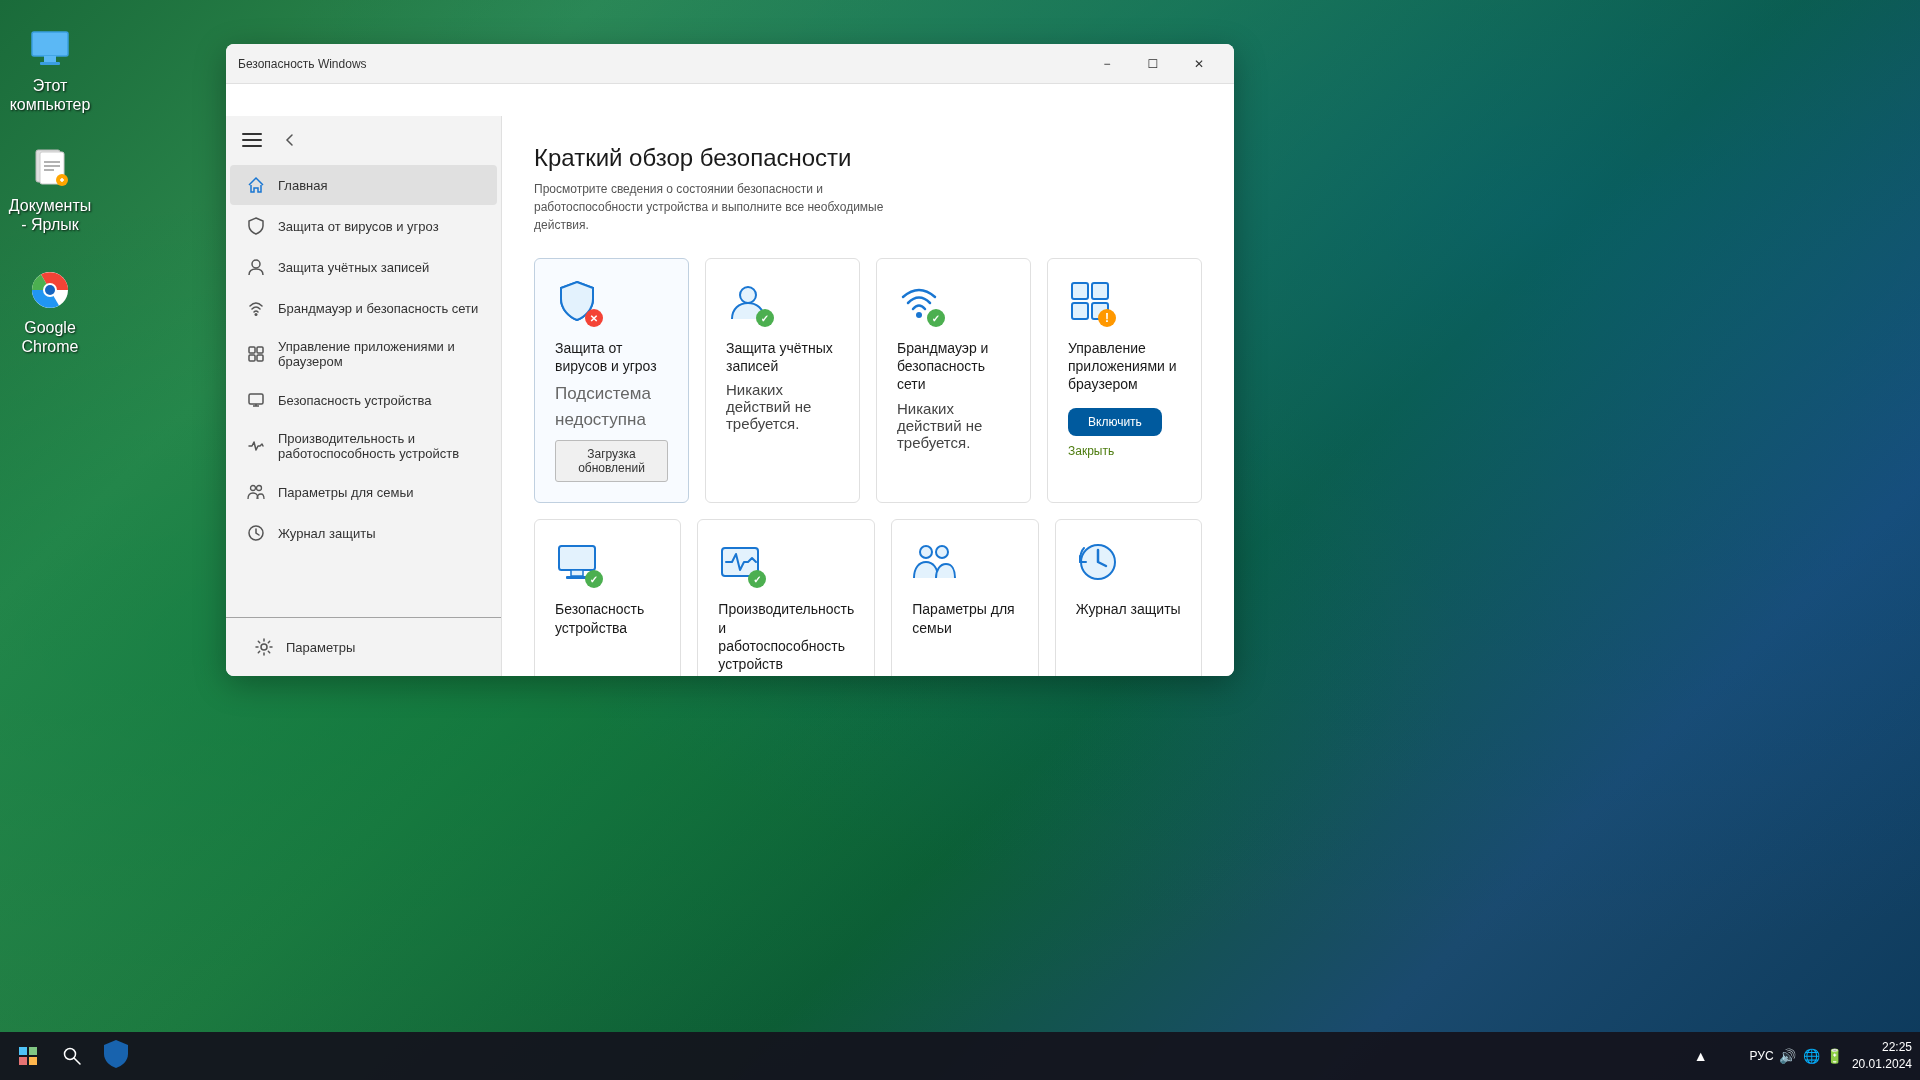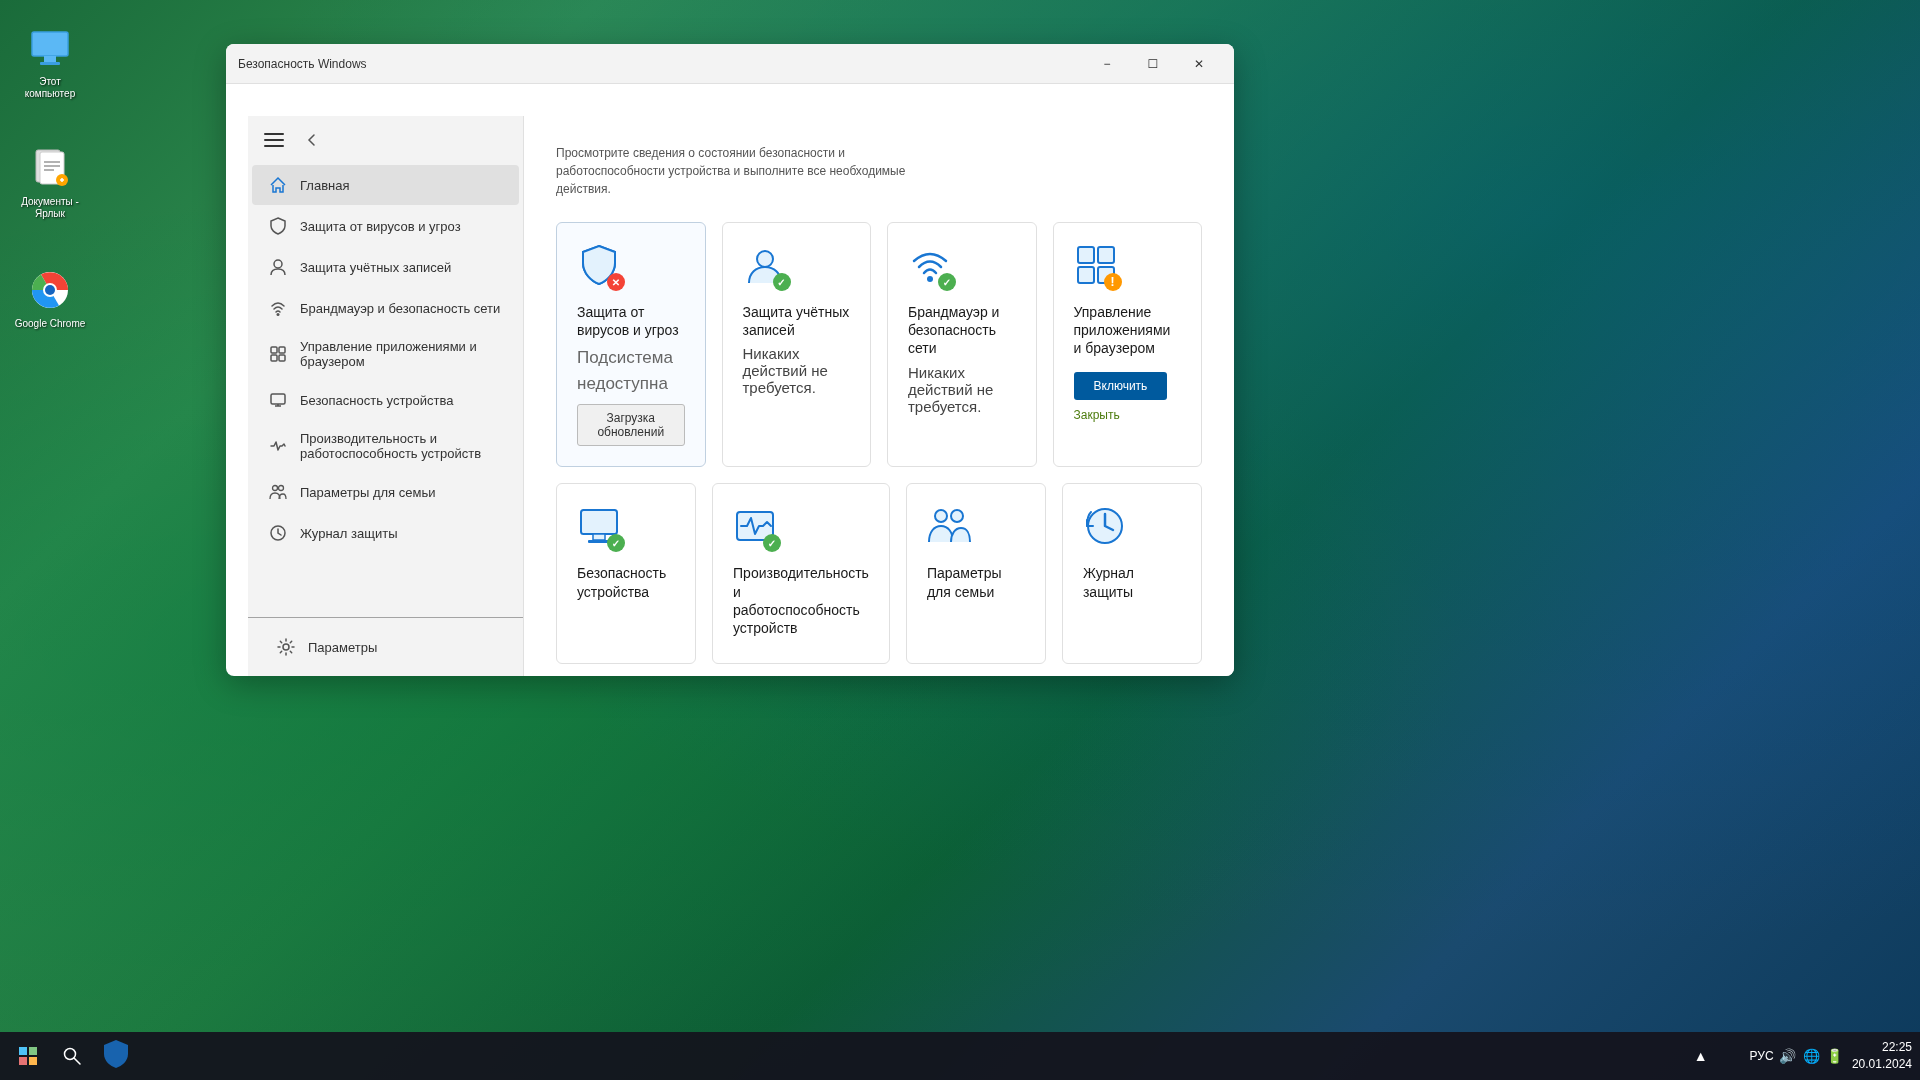--- a/index.html
+++ b/index.html
@@ -33,21 +33,21 @@
       width: 48px;
       height: 48px;
       border-radius: 4px;
       display: flex;
       align-items: center;
       justify-content: center;
       font-size: 28px;
     }
     .desktop-icon .icon-label {
       color: white;
-      font-size: 10px;
+      font-size: 16px;
       text-align: center;
       margin-top: 4px;
       text-shadow: 1px 1px 2px rgba(0,0,0,0.8);
       line-height: 1.2;
     }
 
     
     .taskbar {
       position: absolute;
       bottom: 0;
@@ -157,21 +157,20 @@
     }
 
     
     .sidebar {
       width: 276px;
       background: #f3f3f3;
       flex-shrink: 0;
       display: flex;
       flex-direction: column;
       border-right: 1px solid #e0e0e0;
-      margin-left: 22px;
     }
     .sidebar-top {
       height: 48px;
       display: flex;
       align-items: center;
       padding: 0 16px;
       gap: 12px;
     }
     .hamburger {
       width: 20px;
@@ -325,21 +324,21 @@
       cursor: pointer;
       margin-top: 0;
       display: inline-block;
     }
 
     .btn-blue {
       background: #005a9e;
       border: none;
       color: white;
       padding: 7px 20px;
-      border-radius: 3px;
+      border-radius: 8px;
       font-size: 12px;
       cursor: pointer;
       margin-top: 8px;
       display: inline-block;
     }
 
     .link-text {
       color: #4d7c0f;
       font-size: 12px;
       cursor: pointer;
@@ -540,20 +539,21 @@
                 <circle cx="9" cy="9" r="3" stroke="#555" stroke-width="1.5" fill="none"></circle>
                 <path d="M9 1 L9 3 M9 15 L9 17 M1 9 L3 9 M15 9 L17 9 M3.3 3.3 L4.7 4.7 M13.3 13.3 L14.7 14.7 M14.7 3.3 L13.3 4.7 M4.7 13.3 L3.3 14.7" stroke="#555" stroke-width="1.5" stroke-linecap="round"></path>
               </svg>
             </div>
             <span>Параметры</span>
           </div>
         </div>
       </div>
 
       <div class="main-content">
+        <h1 class="page-title">Краткий обзор безопасности</h1>
         <p class="page-subtitle">Просмотрите сведения о состоянии безопасности и работоспособности устройства и выполните все необходимые действия.</p>
 
         <div class="cards-grid">
 
           <div class="card highlighted">
             <div class="card-icon-wrapper">
               <svg class="card-icon" viewBox="0 0 44 44">
                 <path d="M22 3 L38 9 L38 20 C38 30 30 38 22 41 C14 38 6 30 6 20 L6 9 Z" fill="none" stroke="#1976d2" stroke-width="2"></path>
                 <path d="M22 3 L38 9 L38 20 C38 30 30 38 22 41 C14 38 6 30 6 20 L6 9 Z" fill="#e3f2fd" stroke="none"></path>
                 <path d="M22 3 L38 9 L38 20 C38 30 30 38 22 41 C14 38 6 30 6 20 L6 9 Z" fill="none" stroke="#1976d2" stroke-width="2"></path>

